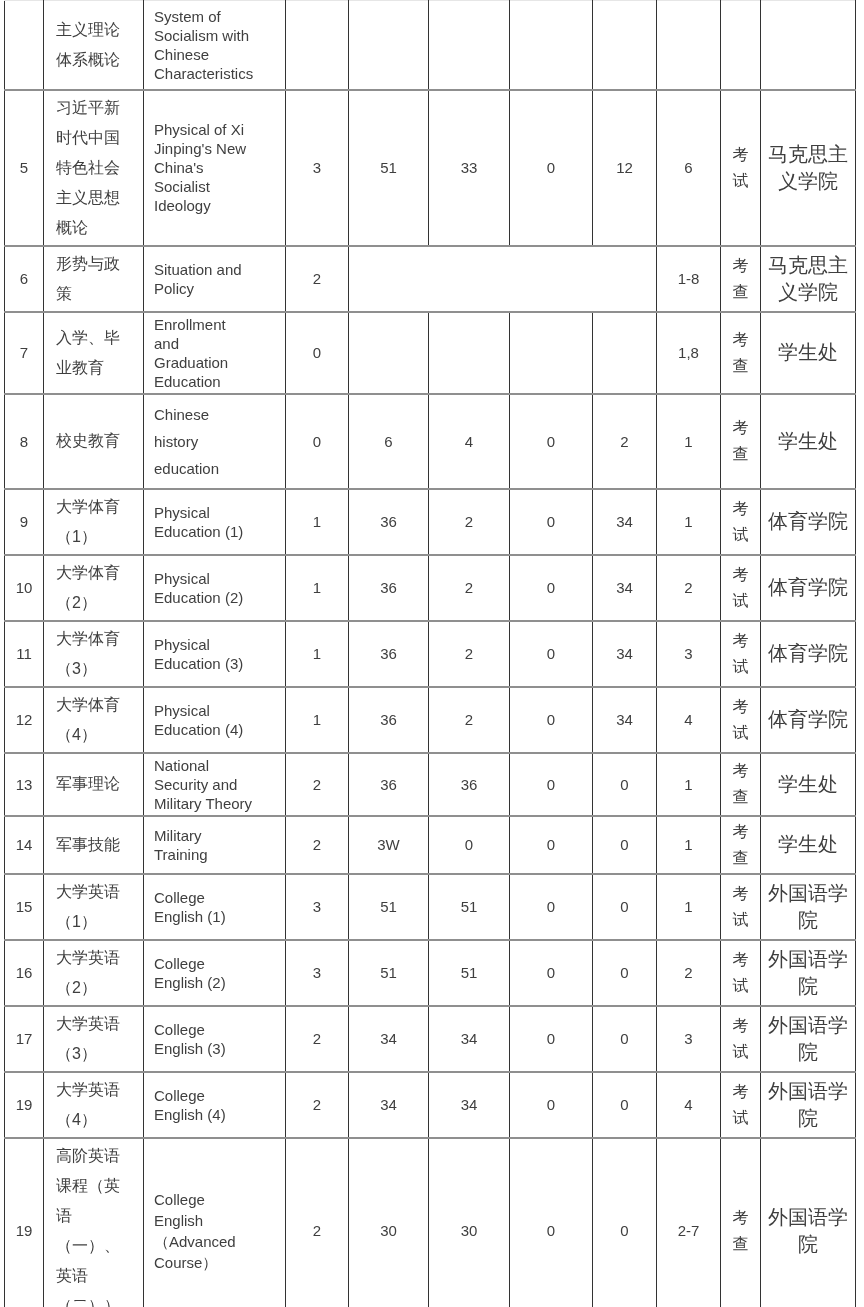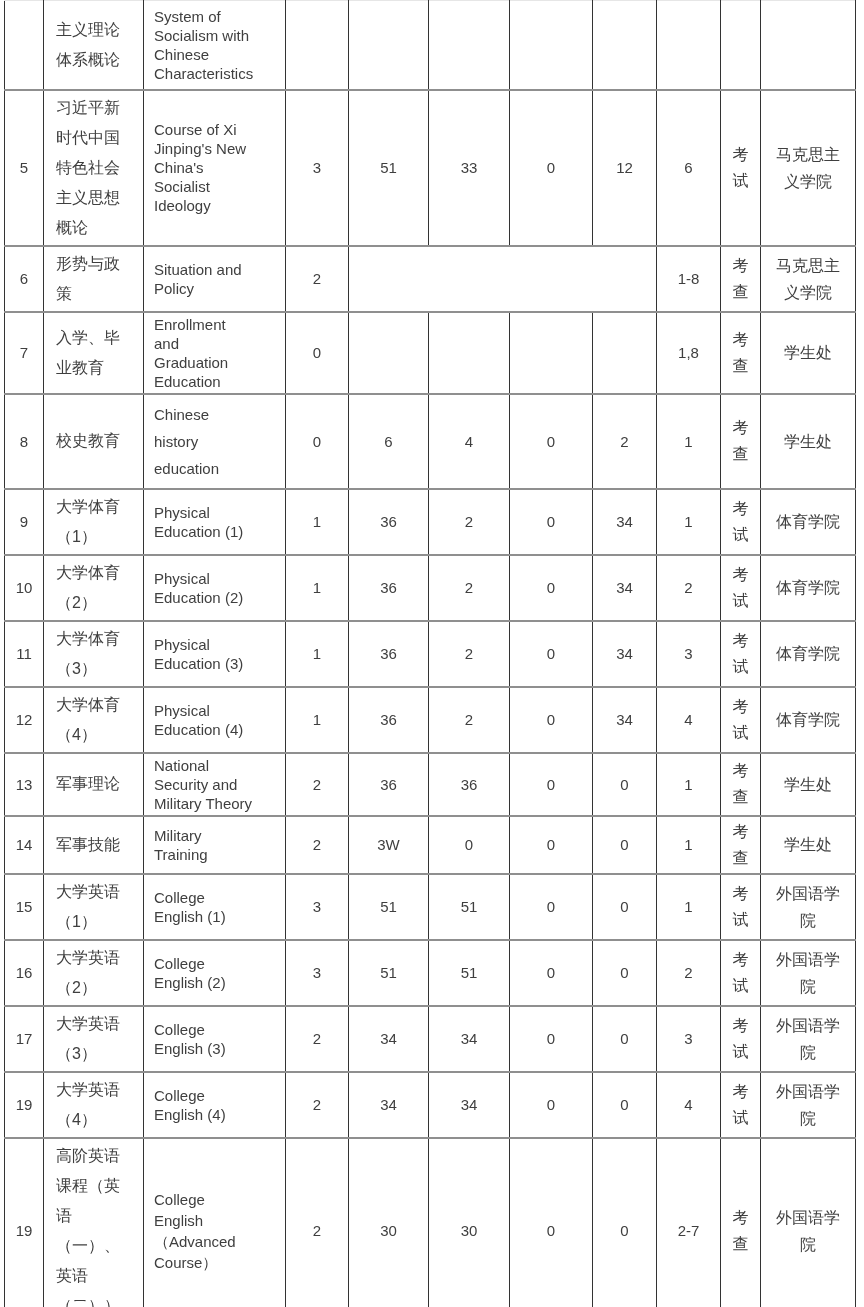--- a/index.html
+++ b/index.html
@@ -61,21 +61,21 @@
   }
   tr[data-row="8"] td.c-en { line-height: 27px; }
   tr[data-row="19"] td.c-en { line-height: 21px; }
   td.c-assess {
     font-size: 16px;
     line-height: 26px;
     white-space: pre-line;
     padding: 2px 1px;
   }
   td.c-dept {
-    font-size: 16px;
+    font-size: 20px;
     line-height: 27px;
     white-space: pre-line;
   }
   td.c-num { font-size: 15px; }
 </style>
 </head>
 <body>
 
 <div class="page">
   <table class="curriculum">
@@ -110,21 +110,21 @@
           <td class="c-assess"></td>
           <td class="c-dept"></td>
         </tr>
         <tr data-row="5">
           <td class="c-num">5</td>
           <td class="c-cn">习近平新
 时代中国
 特色社会
 主义思想
 概论</td>
-          <td class="c-en">Course of Xi
+          <td class="c-en">Physical of Xi
 Jinping's New
 China's
 Socialist
 Ideology</td>
           <td class="c-credits">3</td>
           <td class="c-total">51</td>
           <td class="c-theory">33</td>
           <td class="c-experiment">0</td>
           <td class="c-practice">12</td>
           <td class="c-semester">6</td>

